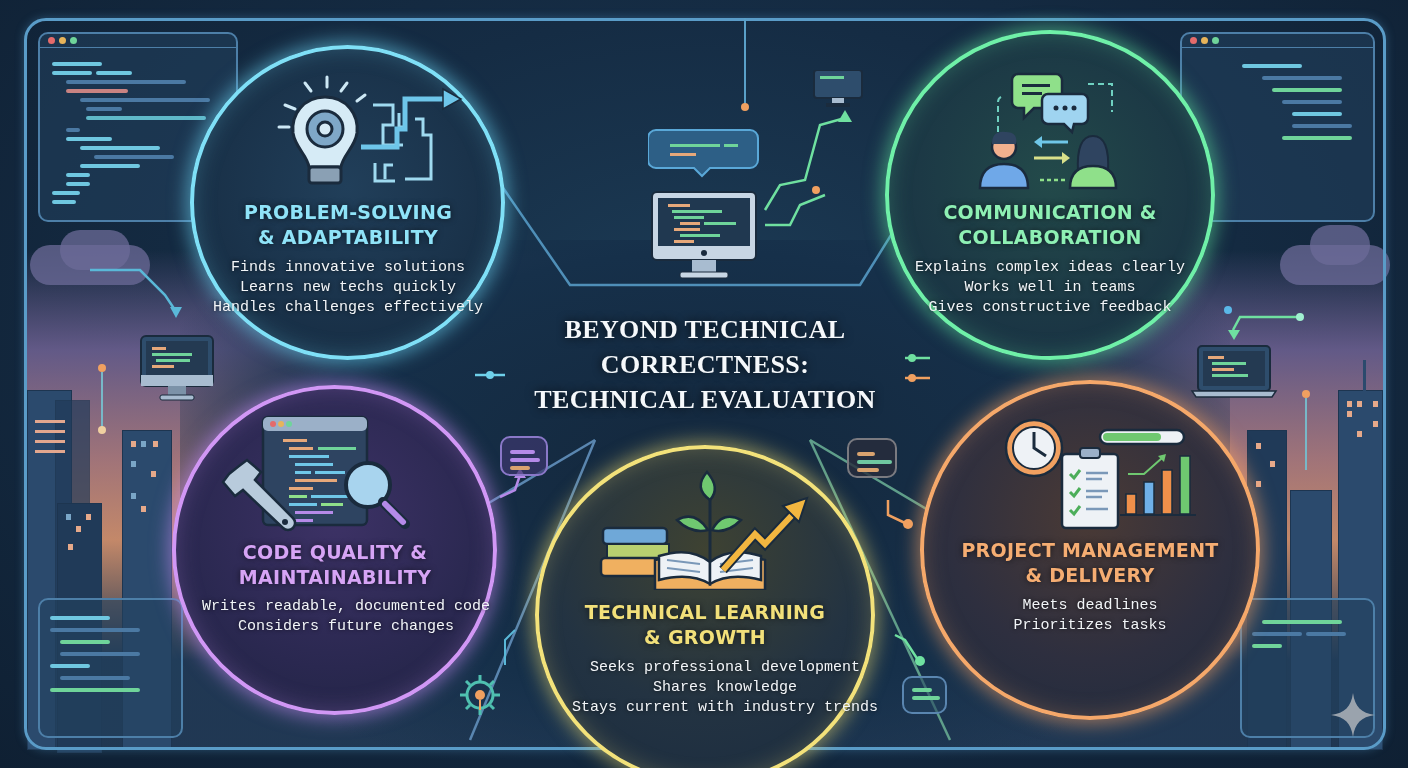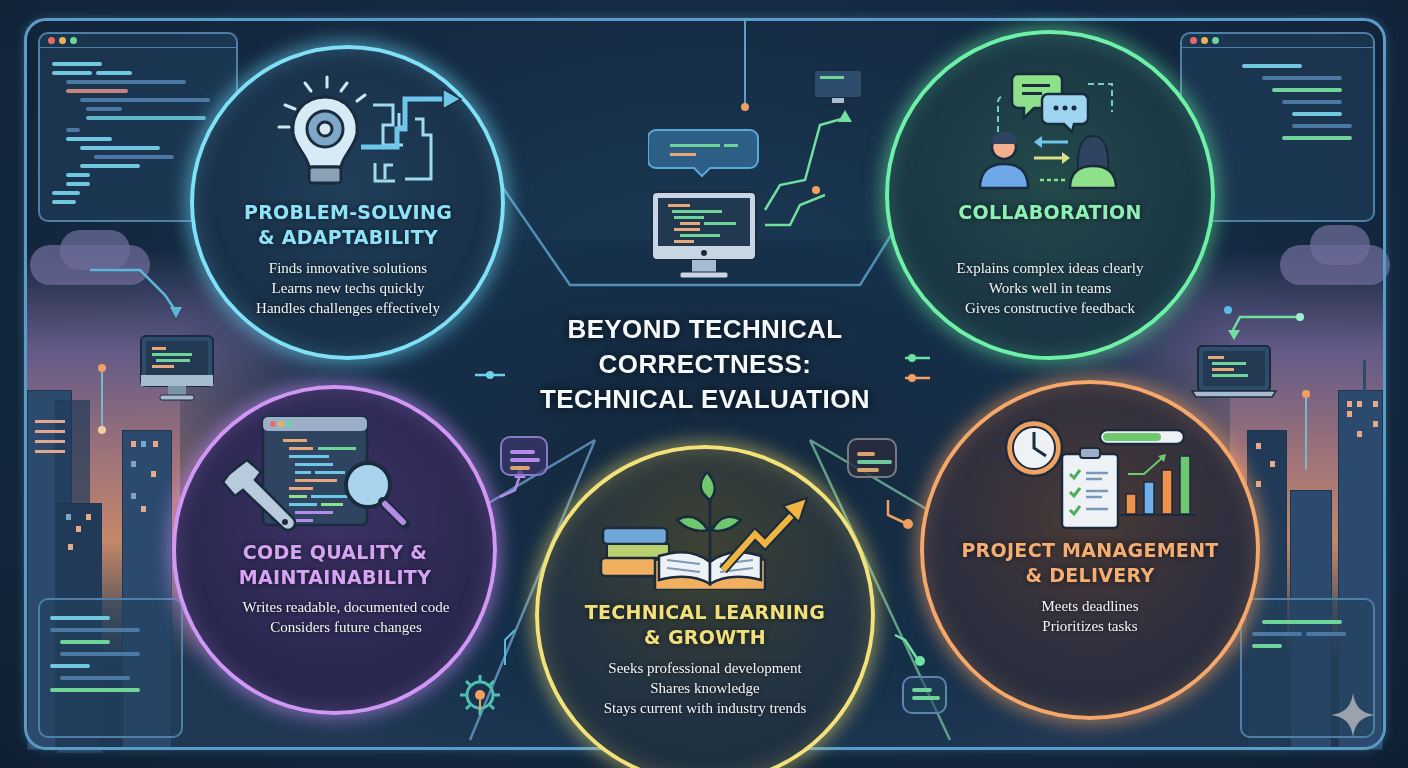--- a/index.html
+++ b/index.html
@@ -46,26 +46,26 @@
     background: radial-gradient(circle at 50% 30%, #3e4232 0%, #233342 55%, #1a2b3f 100%);
     box-shadow: 0 0 18px 4px rgba(240,220,110,.5), inset 0 0 22px rgba(240,220,110,.25); }
   .circle-orange { left: 920px; top: 380px; width: 340px; height: 340px; border: 4px solid #f5a86a;
     background: radial-gradient(circle at 50% 40%, #4a3a35 0%, #2e2f3f 55%, #1c2a3d 100%);
     box-shadow: 0 0 18px 4px rgba(245,160,100,.55), inset 0 0 22px rgba(245,160,100,.25); }
 
   .card-title { position: absolute; text-align: center; font-family: "DejaVu Sans", sans-serif;
     font-weight: bold; font-size: 19px; line-height: 25px; letter-spacing: .3px;
     text-shadow: 0 0 6px rgba(0,0,0,.6); }
   .card-items { position: absolute; text-align: center; color: #f2f5f8; font-size: 15px; line-height: 20px;
-    font-family: Liberation Serif, serif; text-shadow: 0 0 4px rgba(0,0,0,.7); }
+    font-family: Liberation Mono, monospace; text-shadow: 0 0 4px rgba(0,0,0,.7); }
   .card-items div { white-space: nowrap; }
 
   .main-title { position: absolute; left: 505px; top: 312px; width: 400px; text-align: center;
     color: #f5f8fb; font-weight: bold; font-size: 26px; line-height: 35px; letter-spacing: .4px;
-    font-family: Liberation Sans, sans-serif; text-shadow: 0 0 10px rgba(0,0,0,.8); }
+    font-family: Liberation Serif, serif; text-shadow: 0 0 10px rgba(0,0,0,.8); }
 
   .hex-line { position: absolute; }
   .icon { position: absolute; }
   .sparkle { position: absolute; left: 1329px; top: 691px; width: 48px; height: 48px; }
 </style>
 </head>
 <body>
 
 <div class="stage">
 
@@ -329,20 +329,21 @@
     <circle cx="125" cy="80" r="12" fill="#f2b08e" stroke="#1a2b3d" stroke-width="2.5"></circle>
     <path d="M110 100 Q108 64 125 64 Q142 64 140 100" fill="#2f4460" stroke="#1a2b3d" stroke-width="2"></path>
     <path d="M102 116 Q102 94 125 94 Q148 94 148 116 Z" fill="#8fe08a" stroke="#1a2b3d" stroke-width="2.5"></path>
     <path d="M100 70 H74" stroke="#6fc7e8" stroke-width="3"></path>
       <polygon points="74,64 66,70 74,76" fill="#6fc7e8"></polygon>
     <path d="M66 86 H94" stroke="#d8e08a" stroke-width="3"></path>
       <polygon points="94,80 102,86 94,92" fill="#d8e08a"></polygon>
     <path d="M72 108 H100" stroke="#8fe08a" stroke-width="2.5" stroke-dasharray="4 3"></path>
   </svg>
   <div class="card-title" style="left:900px;top:200px;width:300px;color:#8ef0b4;">
+    <div>COMMUNICATION &amp;</div>
     <div>COLLABORATION</div>
   </div>
   <div class="card-items" style="left:900px;top:258px;width:300px;">
     <div>Explains complex ideas clearly</div>
     <div>Works well in teams</div>
     <div>Gives constructive feedback</div>
   </div>
 
   <svg class="icon" style="left:215px;top:412px" width="230" height="122">
     <rect x="48" y="5" width="104" height="108" rx="5" fill="#2e4461" stroke="#1a2b3d" stroke-width="2.5"></rect>
@@ -400,21 +401,21 @@
     <path d="M113 60 Q96 64 82 50 Q100 40 113 60 Z" fill="#6fc870" stroke="#1a2b3d" stroke-width="2.5"></path>
     <path d="M117 60 Q132 64 146 50 Q128 40 117 60 Z" fill="#6fc870" stroke="#1a2b3d" stroke-width="2.5"></path>
     <path d="M128 100 L160 64 L170 74 L200 42" fill="none" stroke="#1a2b3d" stroke-width="10"></path>
     <path d="M128 100 L160 64 L170 74 L200 42" fill="none" stroke="#f2b640" stroke-width="6"></path>
     <polygon points="188,36 212,28 204,52" fill="#f2b640" stroke="#1a2b3d" stroke-width="2"></polygon>
   </svg>
   <div class="card-title" style="left:545px;top:600px;width:320px;color:#f2e07a;">
     <div>TECHNICAL LEARNING</div>
     <div>&amp; GROWTH</div>
   </div>
-  <div class="card-items" style="left:545px;top:658px;width:320px;">
+  <div class="card-items" style="left:565px;top:658px;width:320px;">
     <div>Seeks professional development</div>
     <div>Shares knowledge</div>
     <div>Stays current with industry trends</div>
   </div>
 
   <svg class="icon" style="left:1000px;top:418px" width="200" height="116">
     <circle cx="34" cy="30" r="28" fill="#f0a060" stroke="#1a2b3d" stroke-width="2.5"></circle>
     <circle cx="34" cy="30" r="21" fill="#eef2f6" stroke="#1a2b3d" stroke-width="2"></circle>
     <path d="M34 14 V30 L46 38" stroke="#1a2b3d" stroke-width="3" fill="none"></path>
     <rect x="100" y="12" width="84" height="14" rx="7" fill="#eef2f6" stroke="#1a2b3d" stroke-width="2.5"></rect>

